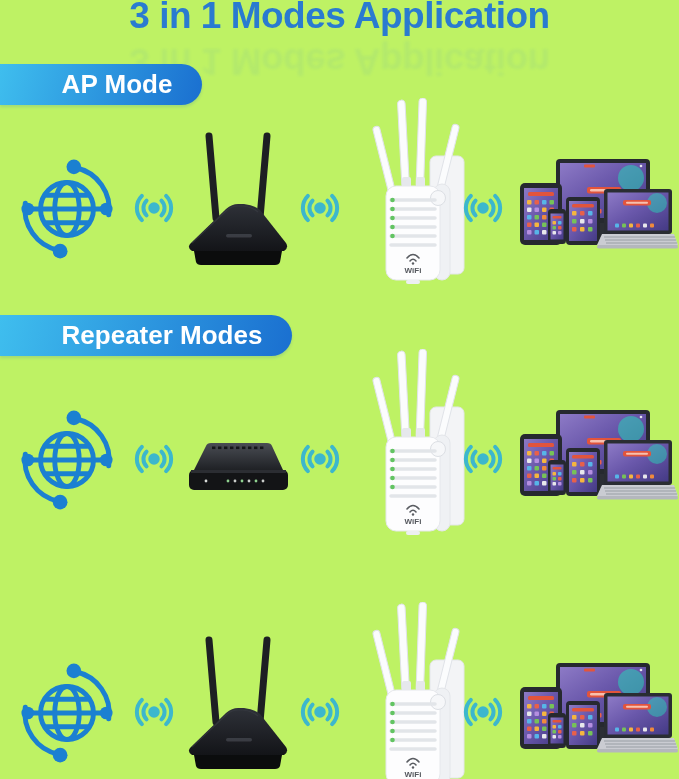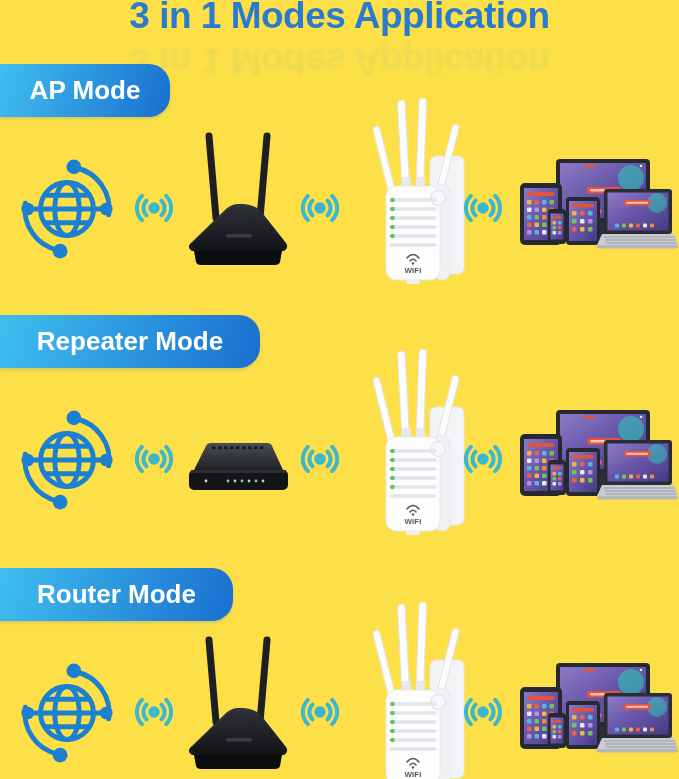--- a/index.html
+++ b/index.html
@@ -1,44 +1,45 @@
 <!DOCTYPE html>
 <html style="--c-title: #2a7bd0; --c-badge-gradient-from: #3fbeee; --c-badge-gradient-to: #1a6fd0; --c-badge-text: #ffffff; --c-globe: #1b80d1; --c-wifi-signal: #3cb7cd; --c-repeater-led: #62c462;"><head>
 <meta charset="utf-8">
 <style>
   html,body { margin:0; padding:0; background:#ffffff; }
   .canvas {
     position:relative; width:679px; height:779px; overflow:hidden;
-    background:#fde047; font-family:"Liberation Sans", sans-serif;
+    background:#bef264; font-family:"Liberation Sans", sans-serif;
   }
   
   .page-title {
     position:absolute; top:-5px; left:0; width:100%; text-align:center;
     font-size:37px; font-weight:700; letter-spacing:-0.5px;
     color:var(--c-title);
   }
   .title-reflection {
     position:absolute; top:40px; left:0; width:100%; text-align:center;
     font-size:37px; font-weight:700; letter-spacing:-0.5px;
     color:var(--c-title); transform:scaleY(-1); opacity:0.07; filter:blur(1.5px);
     pointer-events:none;
   }
   
   .mode-row { position:absolute; left:0; width:679px; height:252px; }
   #rows-container .mode-row:nth-of-type(1) { top:64px; }
   #rows-container .mode-row:nth-of-type(2) { top:315px; }
   #rows-container .mode-row:nth-of-type(3) { top:568px; }
 
   .badge {
-    position:absolute; top:0; left:0; height:53px;
+    position:absolute; top:0; left:0; height:41px;
     border-radius:0 21px 21px 0;
     background:linear-gradient(105deg, var(--c-badge-gradient-from), var(--c-badge-gradient-to));
     display:flex; align-items:center; justify-content:center;
     color:var(--c-badge-text); font-size:26px; font-weight:700;
     box-shadow:0 2px 3px rgba(30,110,200,0.18);
+    padding-left:32px;
   }
   #rows-container .mode-row:nth-of-type(1) .badge { width:170px; }
   #rows-container .mode-row:nth-of-type(2) .badge { width:260px; }
   #rows-container .mode-row:nth-of-type(3) .badge { width:233px; }
 
   .globe-wrap    { position:absolute; left:18px;  top:91px;  width:98px;  height:108px; }
   .wifi-wrap     { position:absolute; top:123px;  width:52px; height:42px; }
   .wifi-1 { left:128px; } .wifi-2 { left:294px; } .wifi-3 { left:457px; }
   .router-wrap   { position:absolute; left:180px; top:62px;  width:116px; height:140px; }
   .modem-wrap    { position:absolute; left:182px; top:123px; width:112px; height:58px; display:none; }
@@ -272,21 +273,21 @@
           <path d="M84 78 H155 M85 81 H156 M86 84 H157" stroke="#a9adb4" stroke-width="1.3"></path>
           <rect x="77" y="86" width="81" height="3.5" rx="1.7" fill="#b4b7bd"></rect>
         </g>
       </svg>
     </span>
   </section>
 
   <section class="mode-row src-modem">
 
     <div class="badge">
-      <span>Repeater Mode</span>
+      <span>Repeater Modes</span>
     </div>
 
     <span class="globe-wrap">
       <svg viewBox="0 0 100 110" aria-hidden="true">
         <circle class="globe-stroke" cx="50" cy="55" r="27"></circle>
         <ellipse class="globe-stroke" cx="50" cy="55" rx="12.5" ry="27"></ellipse>
         <line class="globe-stroke" x1="29" y1="41" x2="71" y2="41"></line>
         <line class="globe-stroke" x1="29" y1="69" x2="71" y2="69"></line>
         <line class="globe-stroke" x1="10" y1="55" x2="90" y2="55"></line>
         <path class="globe-stroke" d="M58.9 12.9 A43 43 0 0 1 92.6 61"></path>
@@ -476,23 +477,20 @@
           <path d="M82 75 L154 75 L158 86 L77 86 Z" fill="#caccd2"></path>
           <path d="M84 78 H155 M85 81 H156 M86 84 H157" stroke="#a9adb4" stroke-width="1.3"></path>
           <rect x="77" y="86" width="81" height="3.5" rx="1.7" fill="#b4b7bd"></rect>
         </g>
       </svg>
     </span>
   </section>
 
   <section class="mode-row">
 
-    <div class="badge">
-      <span>Router Mode</span>
-    </div>
 
     <span class="globe-wrap">
       <svg viewBox="0 0 100 110" aria-hidden="true">
         <circle class="globe-stroke" cx="50" cy="55" r="27"></circle>
         <ellipse class="globe-stroke" cx="50" cy="55" rx="12.5" ry="27"></ellipse>
         <line class="globe-stroke" x1="29" y1="41" x2="71" y2="41"></line>
         <line class="globe-stroke" x1="29" y1="69" x2="71" y2="69"></line>
         <line class="globe-stroke" x1="10" y1="55" x2="90" y2="55"></line>
         <path class="globe-stroke" d="M58.9 12.9 A43 43 0 0 1 92.6 61"></path>
         <path class="globe-stroke" d="M41.1 97.1 A43 43 0 0 1 7.4 49"></path>

